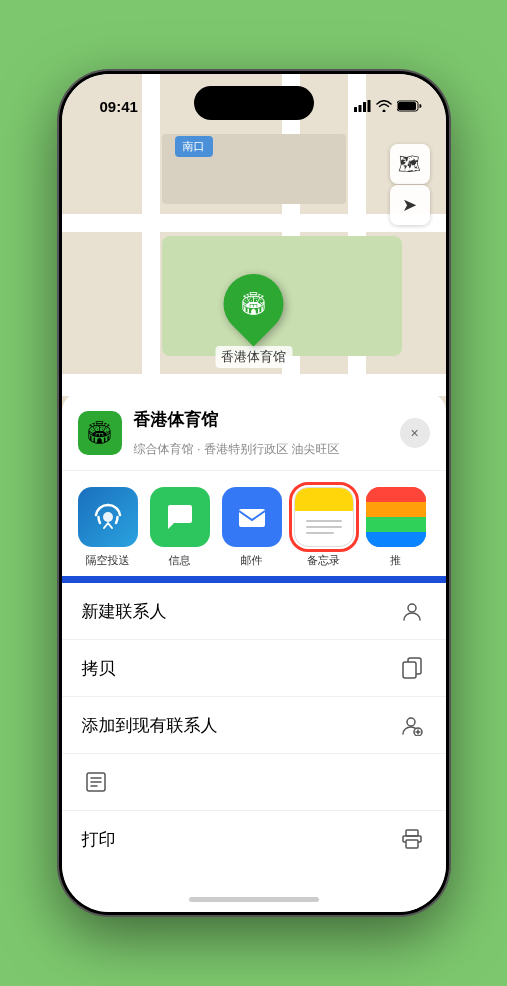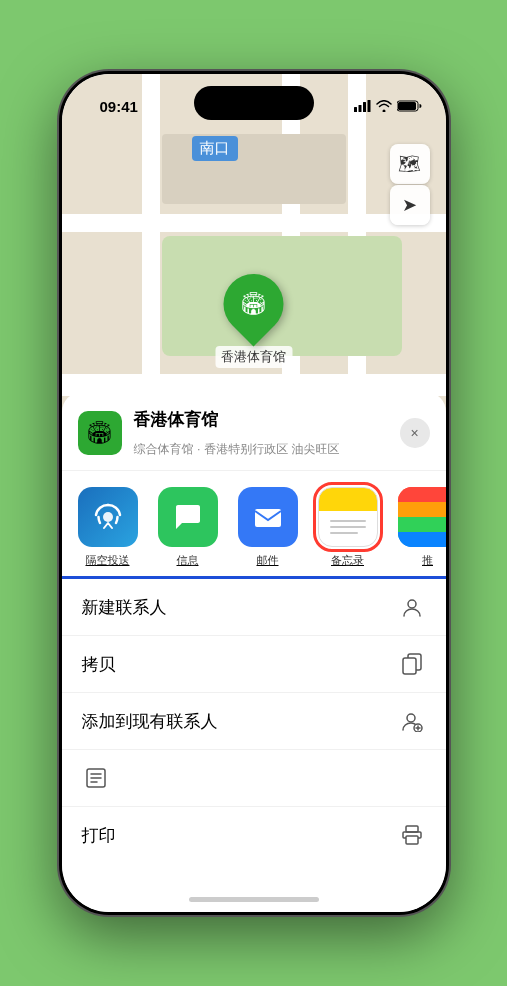--- a/index.html
+++ b/index.html
@@ -160,24 +160,24 @@
       align-items: center;
       justify-content: center;
       font-size: 18px;
       color: #333;
       box-shadow: 0 1px 4px rgba(0,0,0,0.2);
     }
     
     .map-badge {
       position: absolute;
       top: 62px;
-      left: 130px;
+      left: 113px;
       background: #4a90d9;
       color: white;
-      font-size: 15px;
+      font-size: 11px;
       padding: 3px 8px;
       border-radius: 4px;
       font-weight: 500;
     }
     
     .bottom-sheet {
       position: absolute;
       bottom: 0; left: 0; right: 0;
       height: 520px;
       background: #fff;
@@ -225,24 +225,23 @@
       justify-content: center;
       font-size: 14px;
       color: #666;
       cursor: pointer;
       flex-shrink: 0;
     }
     
     .share-row {
       display: flex;
       padding: 16px 16px 8px;
-      gap: 20px;
+      gap: 12px;
       overflow-x: auto;
-      border-bottom: 3px solid #1d4ed8;
-      text-decoration: underline;
+      border-bottom: 7px solid #1d4ed8;
     }
     .share-item {
       display: flex;
       flex-direction: column;
       align-items: center;
       gap: 6px;
       min-width: 60px;
     }
     .share-icon {
       width: 60px;

